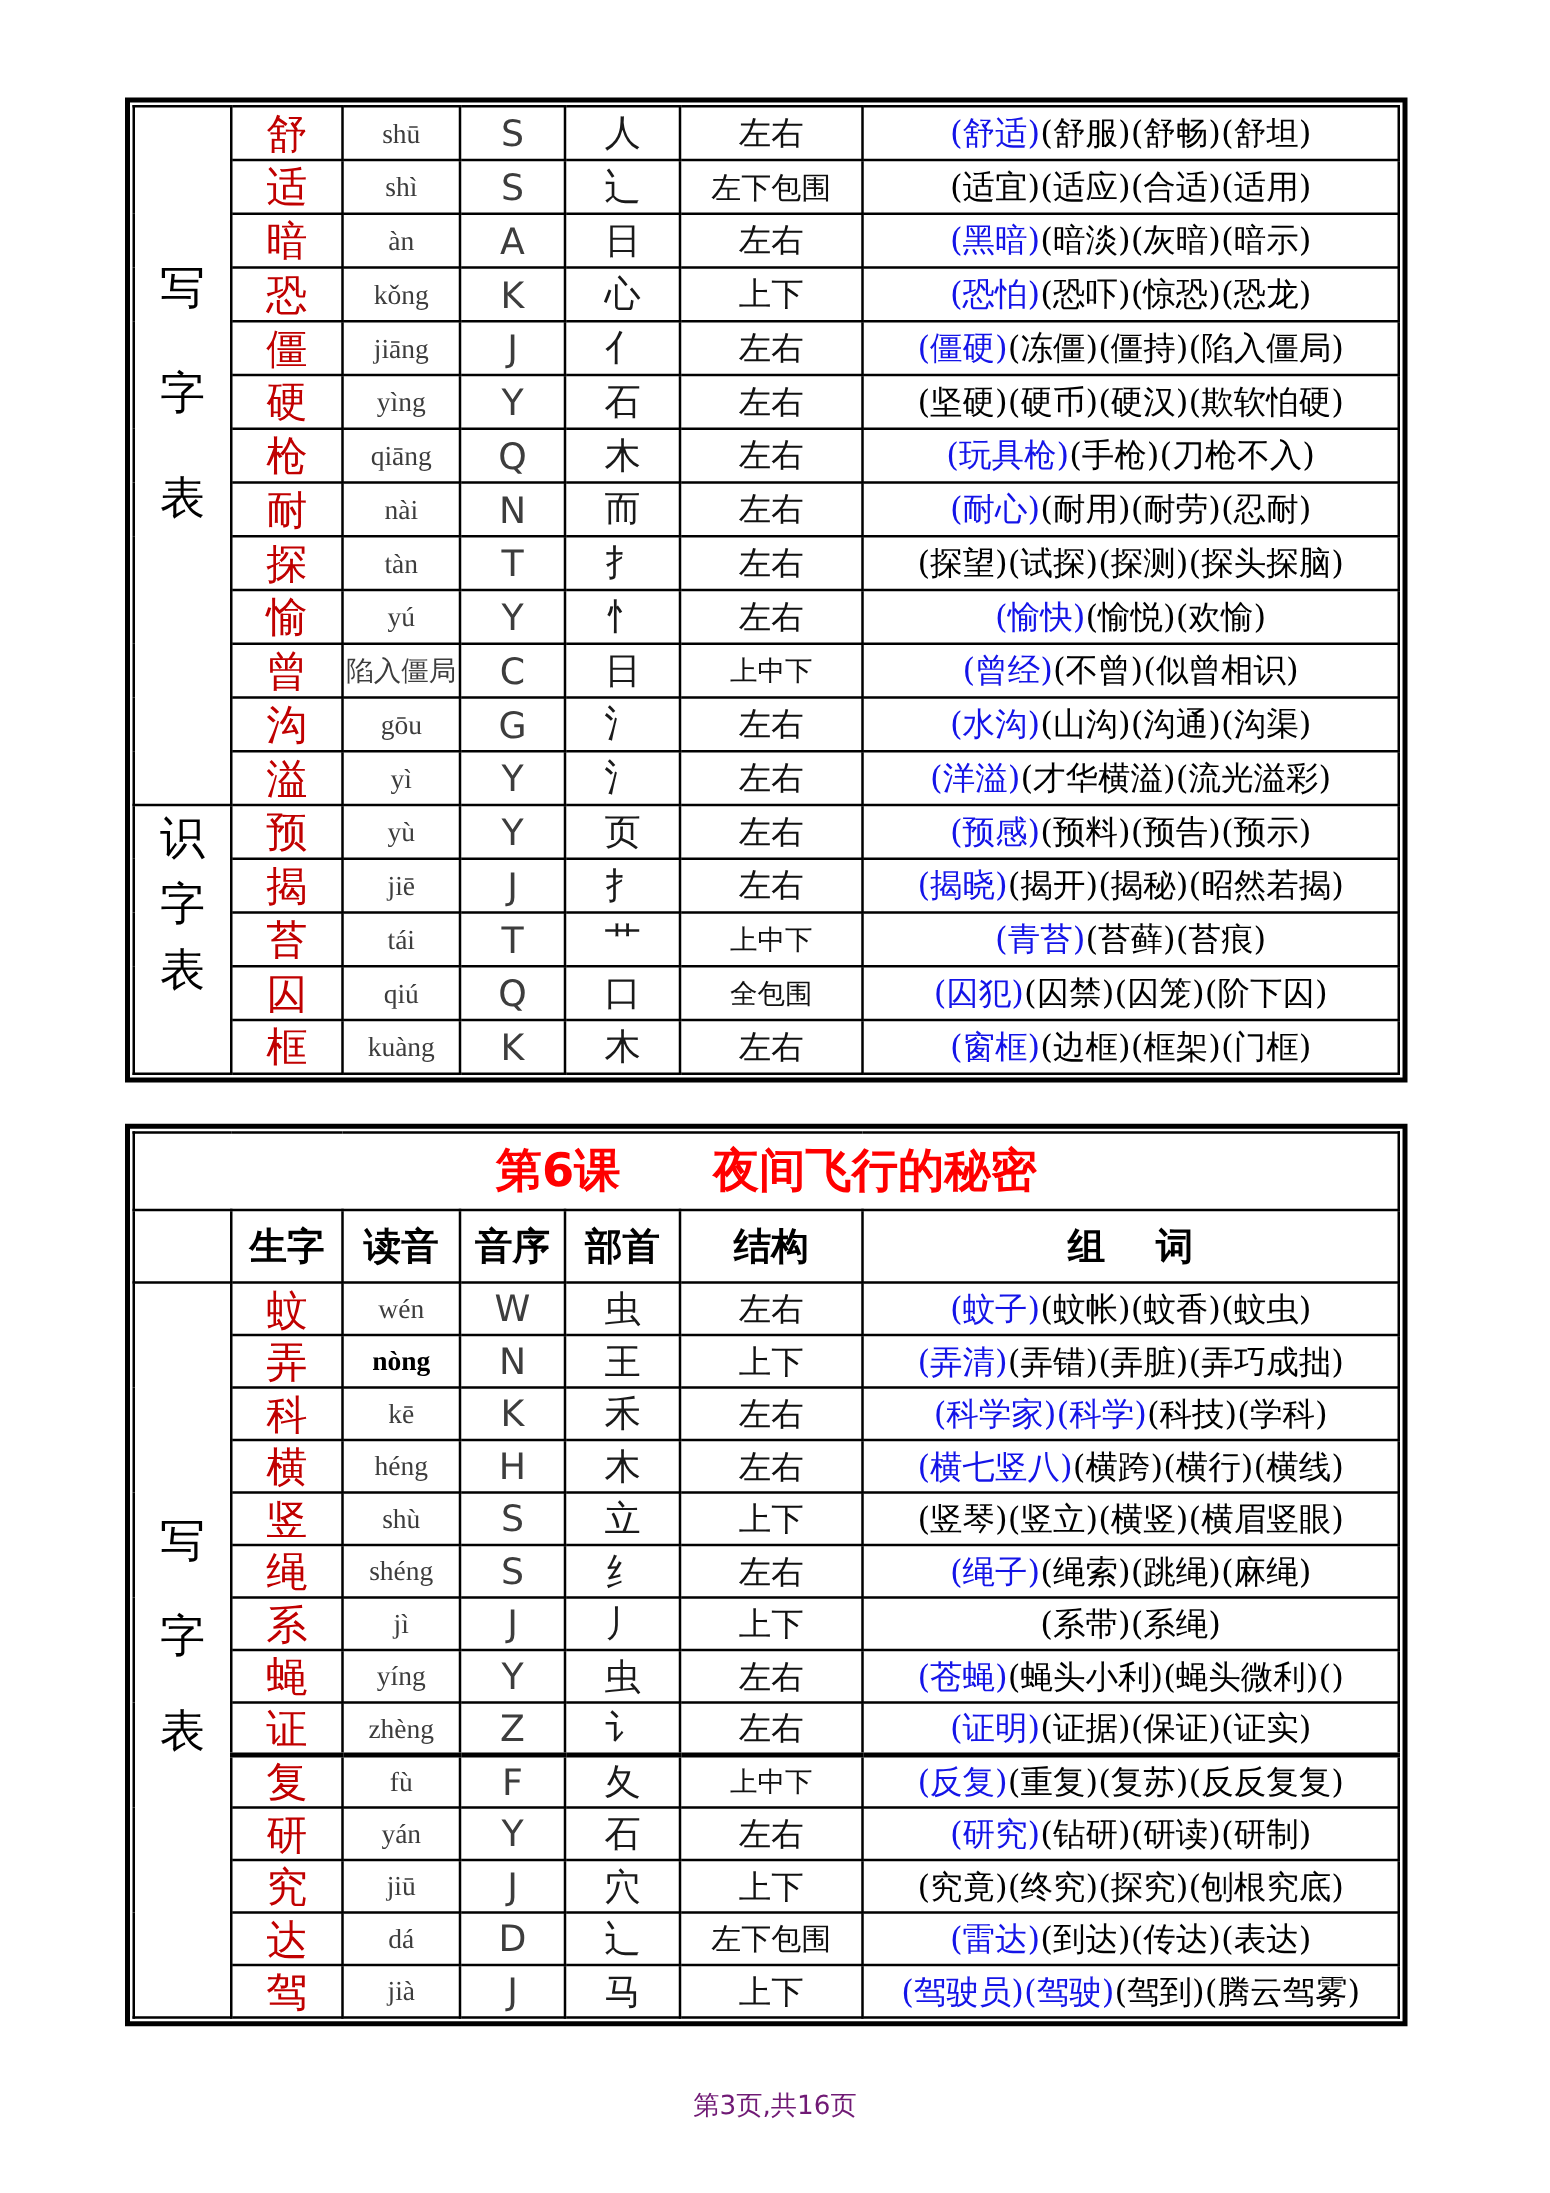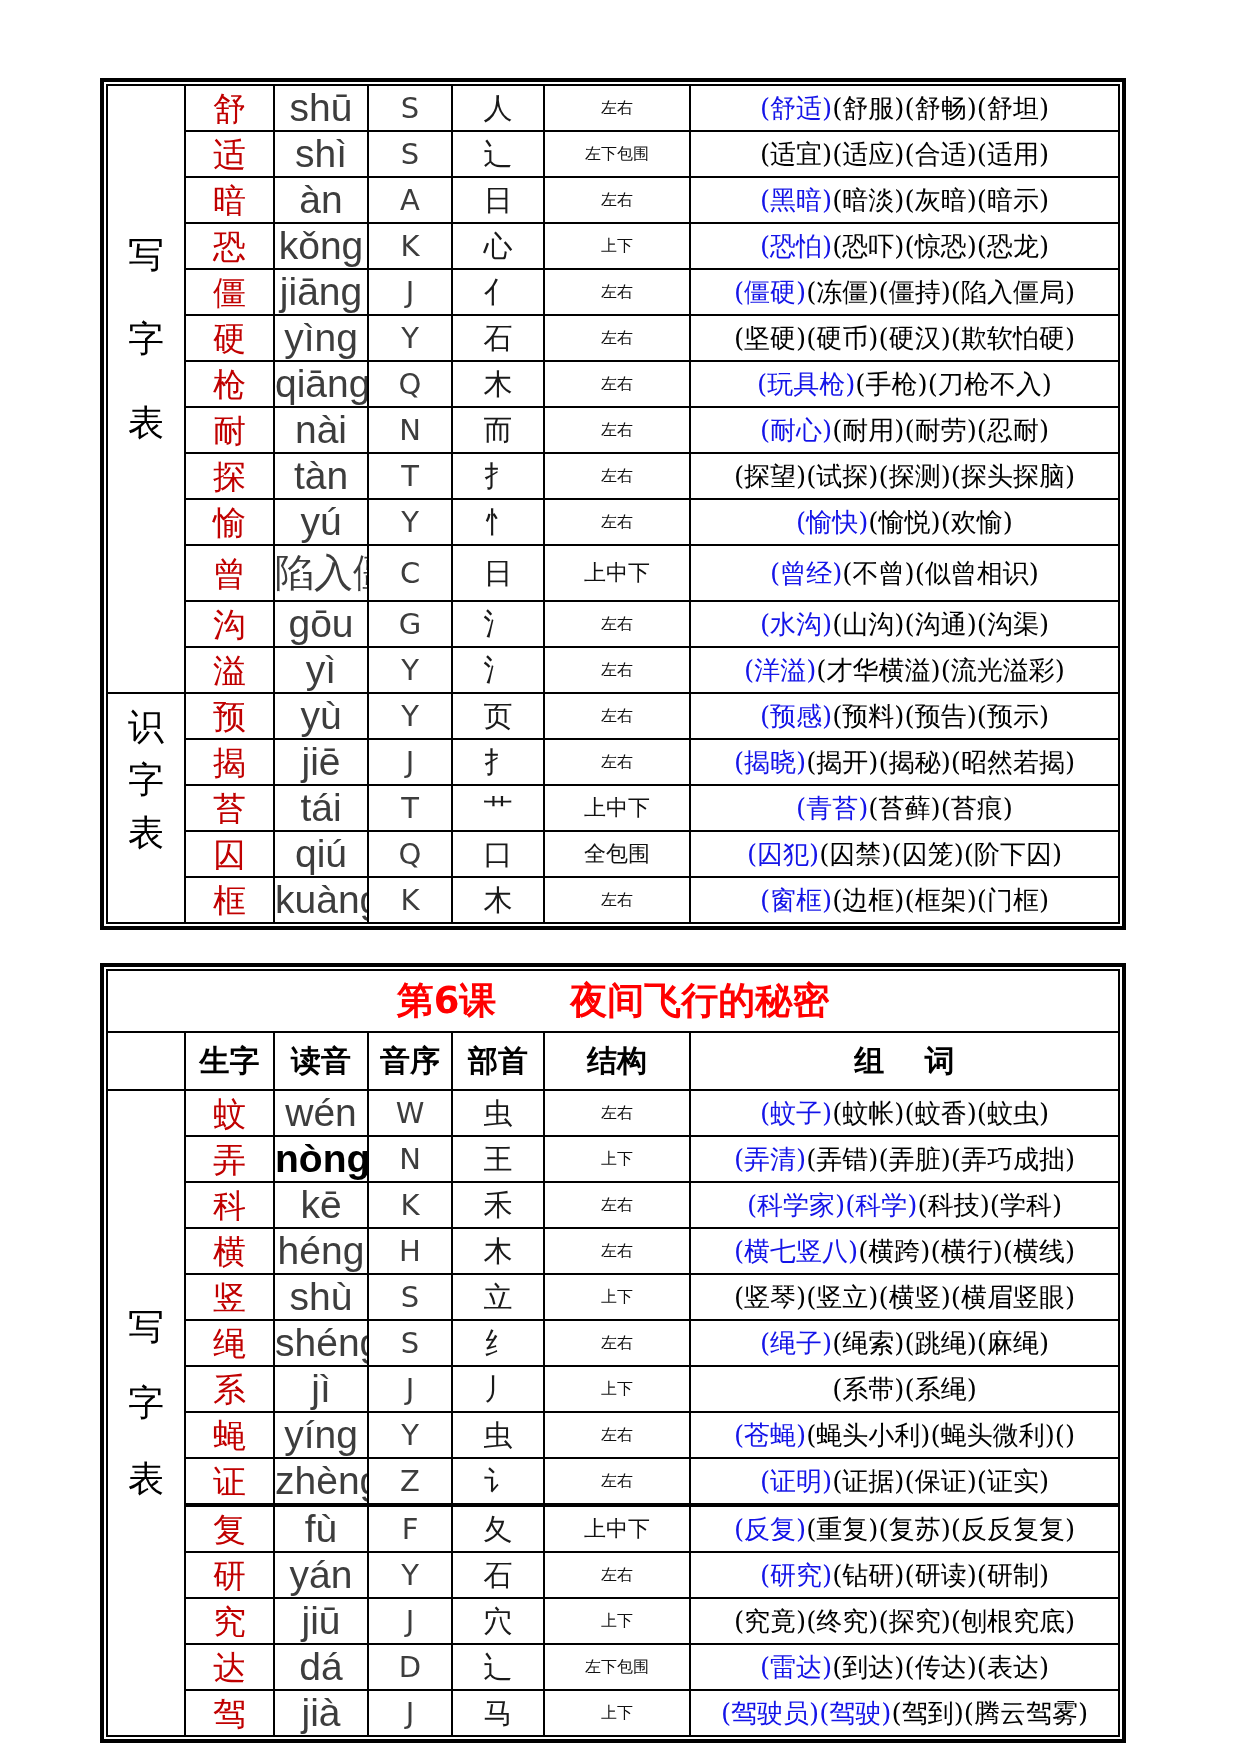--- a/index.html
+++ b/index.html
@@ -44,27 +44,27 @@
   .vlabel{
     display:flex;flex-direction:column;align-items:center;justify-content:center;
     height:100%;
     font-family:"DejaVu Serif",serif;
     font-size:36px;color:#000;line-height:1;
   }
   .lab-t1w{gap:48px;transform:translateY(-50px);}
   .lab-t1r{gap:17px;transform:translateY(-28px);}
   .lab-t2w{gap:40px;transform:translateY(-10px);}
   .hanzi{color:#c00000;font-size:33px;font-family:"DejaVu Serif",serif;line-height:1;}
-  .pinyin{color:#3d3d3d;font-size:39px;font-family:Liberation Sans, sans-serif;}
+  .pinyin{color:#3d3d3d;font-size:22px;font-family:Liberation Serif, serif;}
   .pinyin.em{color:#000;font-weight:bold;}
   .initial{color:#3d3d3d;font-size:29px;font-family:"DejaVu Sans",sans-serif;}
   .radical{color:#1a1a1a;font-size:29px;font-family:"DejaVu Serif",serif;line-height:1;}
-  .struct{font-size:16px;font-family:"DejaVu Serif",serif;color:#111;}
+  .struct{font-size:26px;font-family:"DejaVu Serif",serif;color:#111;}
   .struct.sm{font-size:22px;}
-  .struct.xs{font-size:16px;}
+  .struct.xs{font-size:24px;}
   .words{font-size:26px;font-family:"DejaVu Serif",serif;color:#000;}
   .words .blue{color:#1414e8;}
   #t2-body tr:nth-child(10) td{border-top:4px solid #000;}
   .footer{
     position:relative;top:160px;
     width:1240px;text-align:center;
     font-size:21px;color:#701a75;
     font-family:"DejaVu Sans",sans-serif;
   }
 </style>

